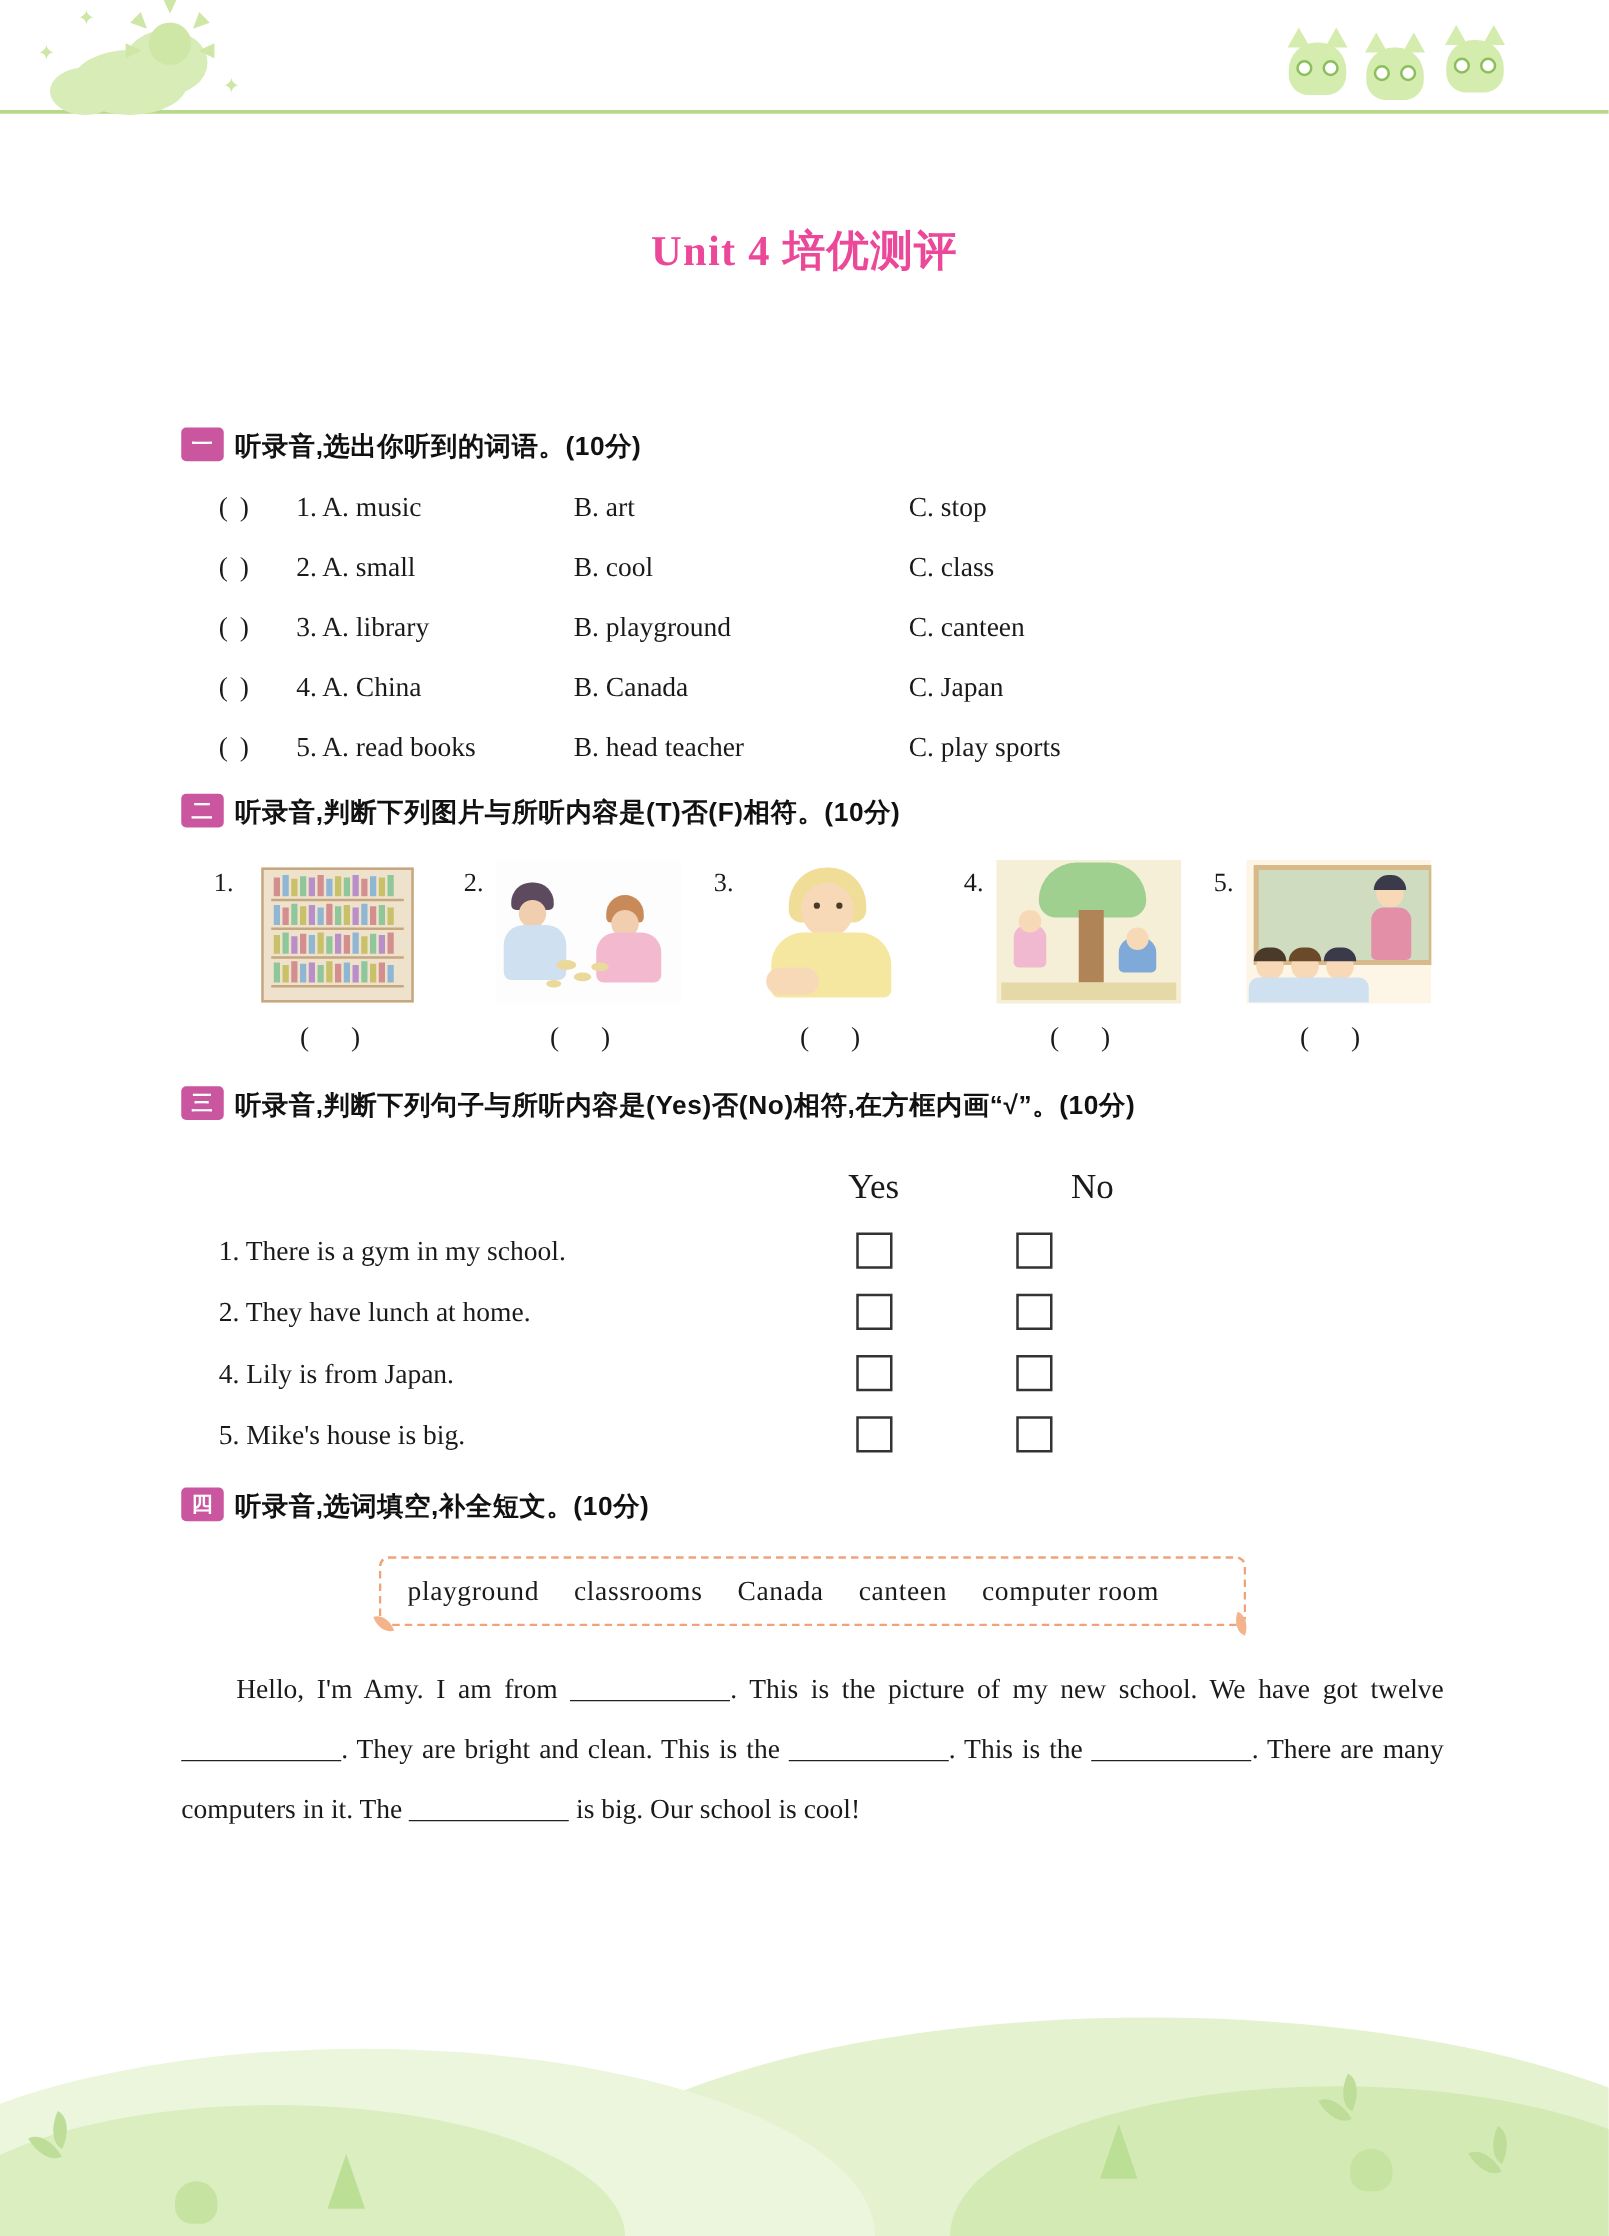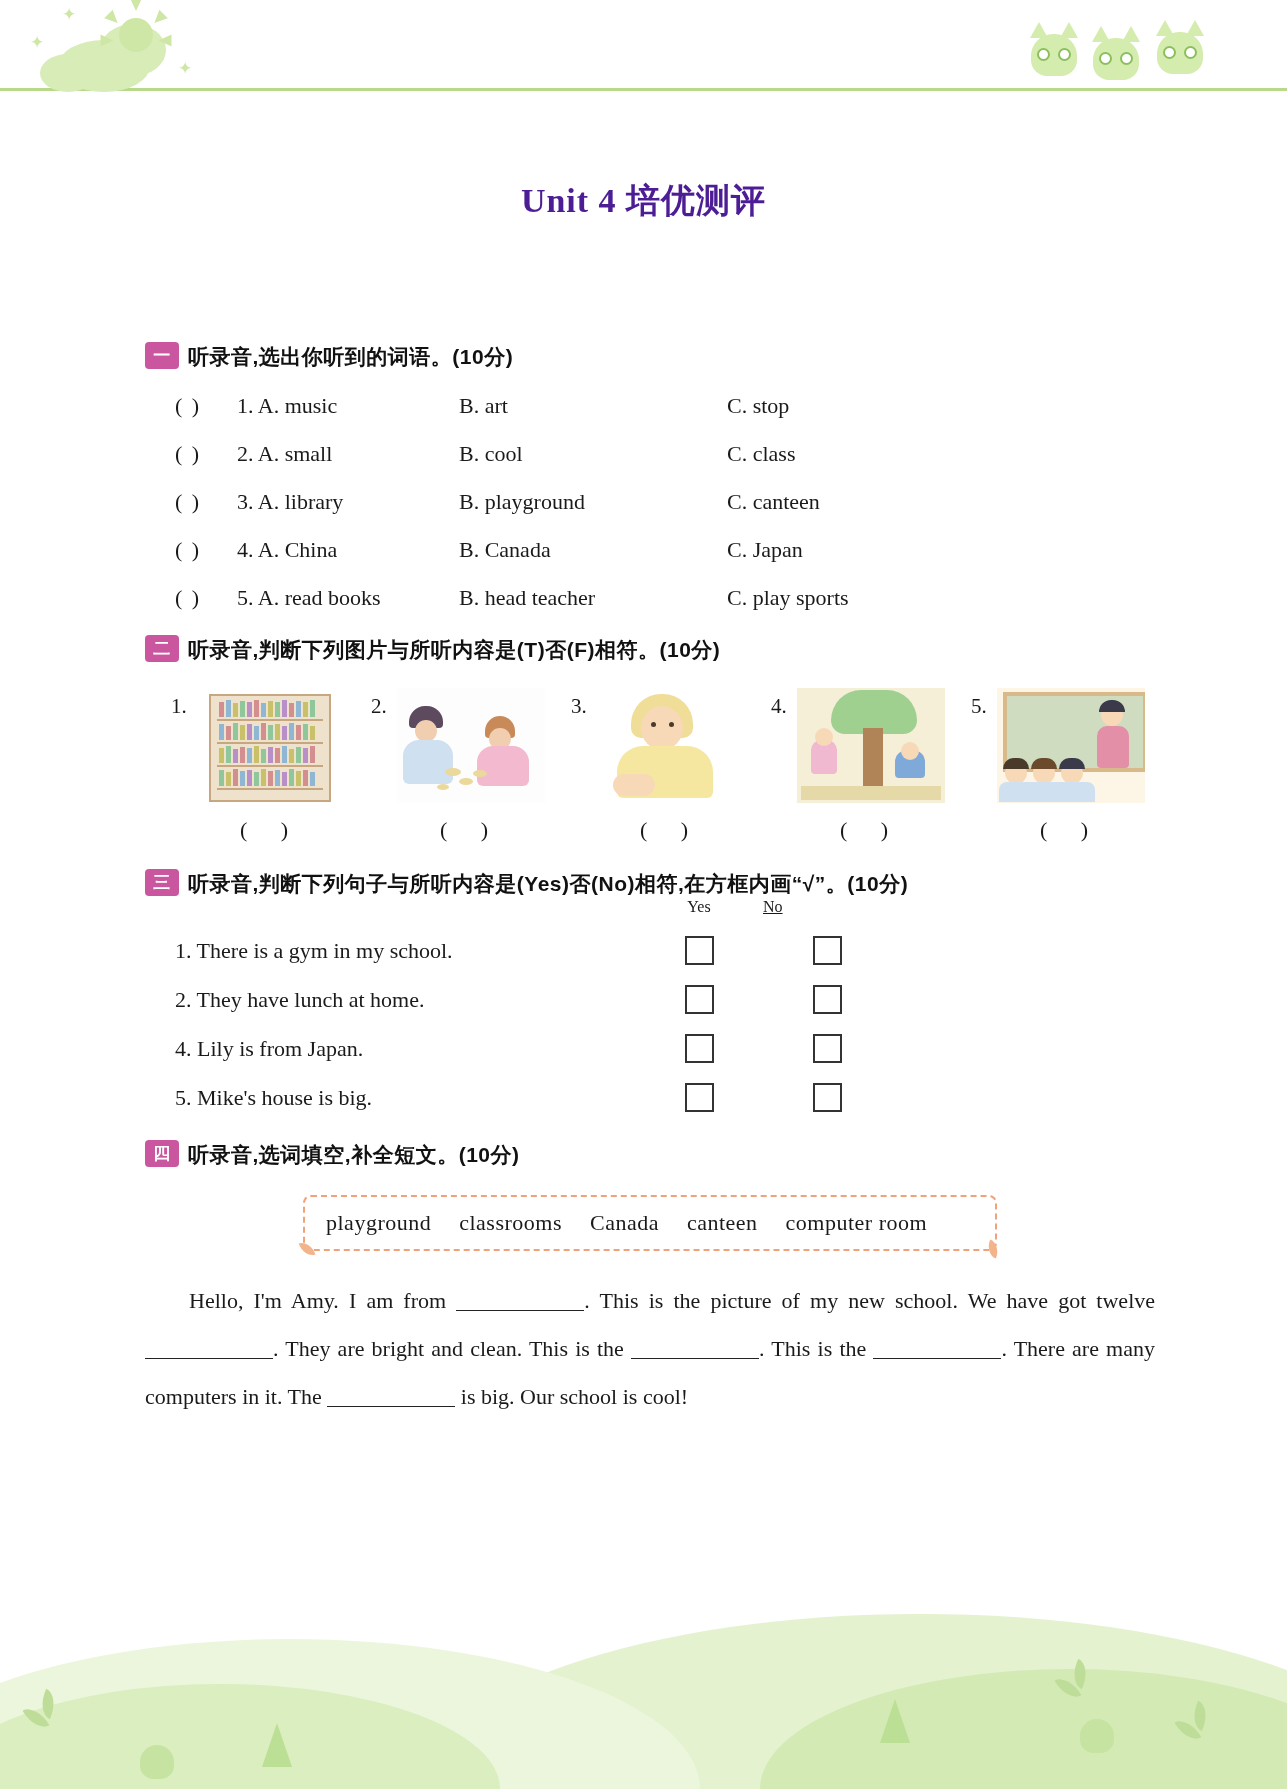--- a/index.html
+++ b/index.html
@@ -152,21 +152,21 @@
     width: 1287px;
     height: 1789px;
   }
   .title {
     position: absolute;
     left: 0; right: 0;
     top: 178px;
     text-align: center;
     font-size: 34px;
     font-weight: bold;
-    color: #4c1d95;
+    color: #ec4899;
     font-family: "Liberation Serif", serif;
     letter-spacing: 1px;
   }
   .section-head {
     position: absolute;
     left: 0; right: 0;
     top: 283px;
     text-align: center;
     font-size: 24px;
     font-weight: bold;
@@ -261,26 +261,27 @@
   
   .shelf { position: absolute; left: 12px; top: 6px; width: 118px; height: 104px; background: #efe2cd; border: 2px solid #c6a77f; }
   .shelf .row { position: absolute; left: 6px; right: 6px; height: 21px; border-bottom: 2px solid #c6a77f; }
   .shelf .bk { position: absolute; bottom: 2px; width: 5px; }
   
   .bb { position: absolute; left: 6px; top: 4px; width: 136px; height: 72px; background: #cfdcc0; border: 4px solid #d8b98a; }
 
   
   .yesno-head {
     display: flex;
-    font-size: 16px;
+    margin-top: 36px;
+    font-size: 28px;
     font-family: "Liberation Serif", serif;
   }
   .yesno-head .spacer { width: 490px; }
   .yesno-head .yes { width: 128px; text-align: center; }
-  .yesno-head .no  { width: 128px; text-align: left; text-decoration: underline; }
+  .yesno-head .no  { width: 128px; text-align: right; }
 
   .yesno-row {
     display: flex;
     align-items: center;
     margin-top: 20px;
     font-size: 22px;
     font-family: "Liberation Serif", serif;
   }
   .yesno-row .sent { width: 490px; padding-left: 30px; box-sizing: border-box; }
   .yesno-row .cellbox { width: 128px; display: flex; justify-content: center; }

